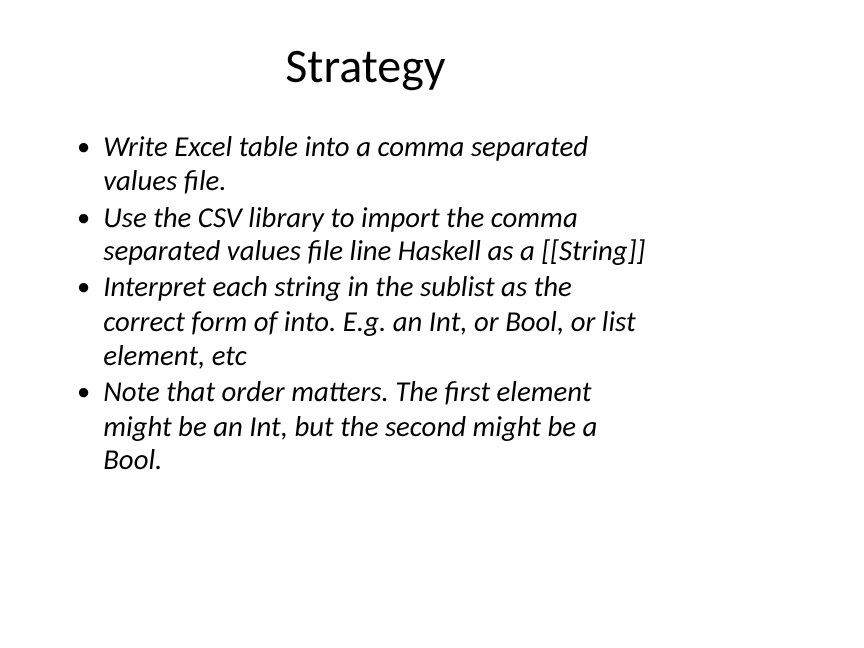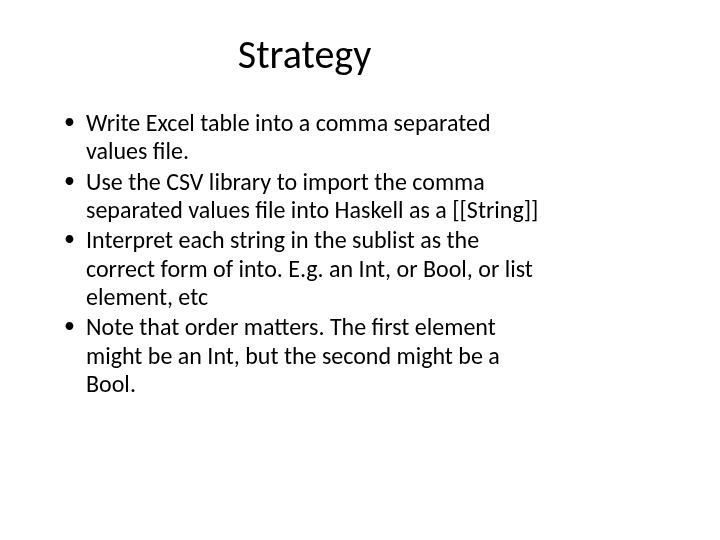--- a/index.html
+++ b/index.html
@@ -20,20 +20,21 @@
   .title {
     text-align: center;
     font-size: 40px;
     font-weight: 400;
     margin: 10px 0 30px 0;
   }
   ul.bullets {
     list-style: none;
     padding: 0;
     margin: 0;
+    font-style: italic;
   }
   ul.bullets li {
     position: relative;
     padding-left: 26px;
     font-size: 24px;
     line-height: 1.18;
     margin: 0 0 2px 0;
   }
   ul.bullets li::before {
     content: "•";
@@ -44,17 +45,17 @@
     line-height: 1.2;
   }
 </style>
 </head>
 <body>
 
 <div class="slide">
   <div class="title">Strategy</div>
   <ul class="bullets">
     <li>Write Excel table into a comma separated values file.</li>
-    <li>Use the CSV library to import the comma separated values file into Haskell as a [[String]]</li>
+    <li>Use the CSV library to import the comma separated values file line Haskell as a [[String]]</li>
     <li>Interpret each string in the sublist as the correct form of into.  E.g. an Int, or Bool, or list element, etc</li>
     <li>Note that order matters. The first element might be an Int, but the second might be a Bool.</li>
   </ul>
 </div>
 
 </body></html>

